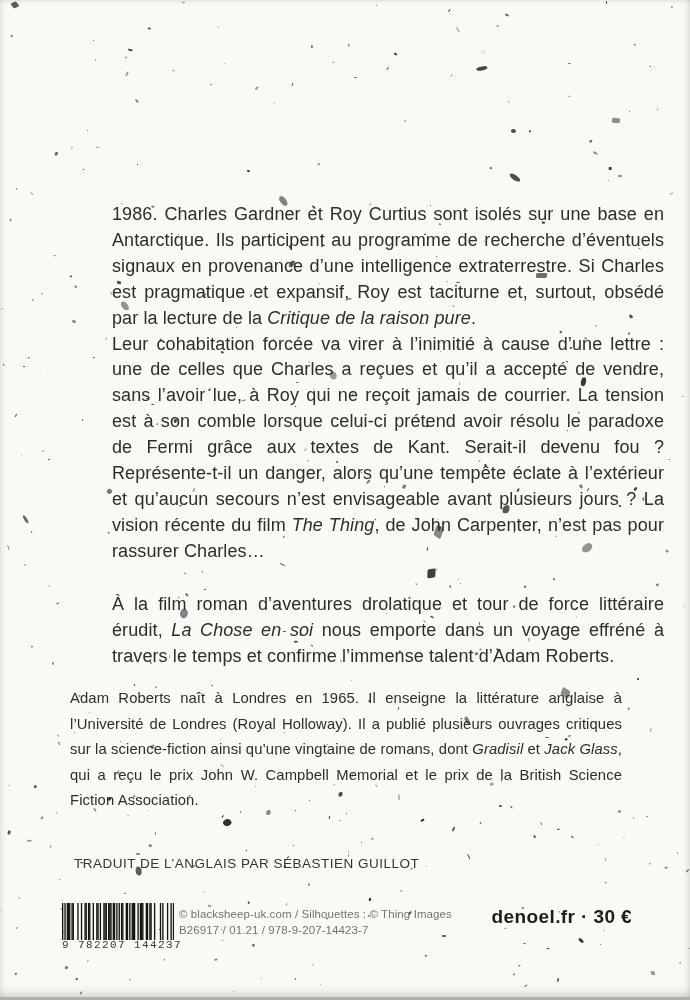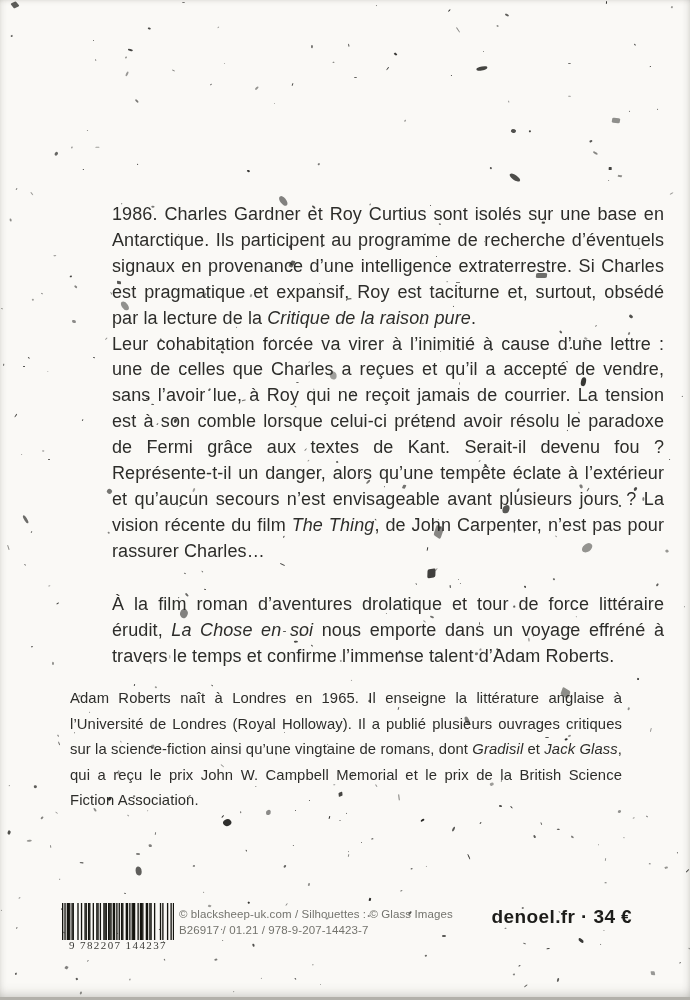--- a/index.html
+++ b/index.html
@@ -44,21 +44,21 @@
   }
   .translator{
     position:absolute;top:856px;left:74px;
     font-size:13.5px;letter-spacing:.5px;color:#353531;
   }
 
   .barcode{position:absolute;left:62px;top:903px;width:112px;text-align:center;}
   .barcode svg{display:block;}
   .barcode-digits{
     font-size:11px;letter-spacing:1.4px;color:#3a3a36;
-    margin-top:-1px;font-family:Liberation Serif, serif;
+    margin-top:-1px;font-family:Liberation Mono, monospace;
     white-space:nowrap;
   }
   .credits{
     position:absolute;left:179px;top:906px;
     font-size:11.5px;line-height:16.2px;color:#73736d;letter-spacing:.1px;
   }
   .credits div{white-space:nowrap;}
   .publisher{position:absolute;right:58px;top:899px;text-align:center;color:#1d1d1a;}
   .publisher-name{
     font-size:22px;font-weight:700;letter-spacing:7.5px;
@@ -463,20 +463,21 @@
 
 
     <div class="synopsis">
       <p><span>1986. Charles Gardner et Roy Curtius sont isolés sur une base en Antarctique. Ils participent au programme de recherche d’éventuels signaux en provenance d’une intelligence extraterrestre. Si Charles est pragmatique et expansif, Roy est taciturne et, surtout, obsédé par la lecture de la </span><i>Critique de la raison pure</i><span>.</span></p>
       <p><span>Leur cohabitation forcée va virer à l’inimitié à cause d’une lettre&nbsp;: une de celles que Charles a reçues et qu’il a accepté de vendre, sans l’avoir lue, à Roy qui ne reçoit jamais de courrier. La tension est à son comble lorsque celui-ci prétend avoir résolu le paradoxe de Fermi grâce aux textes de Kant. Serait-il devenu fou&nbsp;? Représente-t-il un danger, alors qu’une tempête éclate à l’extérieur et qu’aucun secours n’est envisageable avant plusieurs jours&nbsp;? La vision récente du film </span><i>The Thing</i><span>, de John Carpenter, n’est pas pour rassurer Charles…</span></p>
       <p class="spaced"><span>À la film roman d’aventures drolatique et tour de force littéraire érudit, </span><i>La Chose en soi</i><span> nous emporte dans un voyage effréné à travers le temps et confirme l’immense talent d’Adam Roberts.</span></p>
     </div>
 
     <div class="bio"><span>Adam Roberts naît à Londres en 1965. Il enseigne la littérature anglaise à l’Université de Londres (Royal Holloway). Il a publié plusieurs ouvrages critiques sur la science-fiction ainsi qu’une vingtaine de romans, dont </span><i>Gradisil</i><span> et </span><i>Jack Glass</i><span>, qui a reçu le prix John W. Campbell Memorial et le prix de la British Science Fiction Association.</span></div>
 
+    <div class="translator">TRADUIT DE L’ANGLAIS PAR SÉBASTIEN GUILLOT</div>
 
     <div class="barcode">
       <svg width="112" height="37" viewBox="0 0 112 37">
           <rect x="0.00" y="0" width="1.33" height="37" fill="#14140f"></rect>
           <rect x="2.36" y="0" width="1.33" height="37" fill="#14140f"></rect>
           <rect x="4.72" y="0" width="1.33" height="37" fill="#14140f"></rect>
           <rect x="5.89" y="0" width="1.33" height="37" fill="#14140f"></rect>
           <rect x="7.07" y="0" width="1.33" height="37" fill="#14140f"></rect>
           <rect x="9.43" y="0" width="1.33" height="37" fill="#14140f"></rect>
           <rect x="10.61" y="0" width="1.33" height="37" fill="#14140f"></rect>
@@ -520,22 +521,22 @@
           <rect x="97.85" y="0" width="1.33" height="37" fill="#14140f"></rect>
           <rect x="100.21" y="0" width="1.33" height="37" fill="#14140f"></rect>
           <rect x="104.93" y="0" width="1.33" height="37" fill="#14140f"></rect>
           <rect x="108.46" y="0" width="1.33" height="37" fill="#14140f"></rect>
           <rect x="110.82" y="0" width="1.33" height="37" fill="#14140f"></rect>
         </svg>
       <div class="barcode-digits">9 782207 144237</div>
     </div>
 
     <div class="credits">
-      <div>© blacksheep-uk.com / Silhouettes : © Glass Images</div>
+      <div>© blacksheep-uk.com / Silhouettes : © Thing Images</div>
       <div>B26917 / 01.21 / 978-9-207-14423-7</div>
     </div>
 
     <div class="publisher">
-      <div class="site-price">denoel.fr · 34 €</div>
+      <div class="site-price">denoel.fr · 30 €</div>
     </div>
 
   </div>
 </div>
 
 </body></html>

